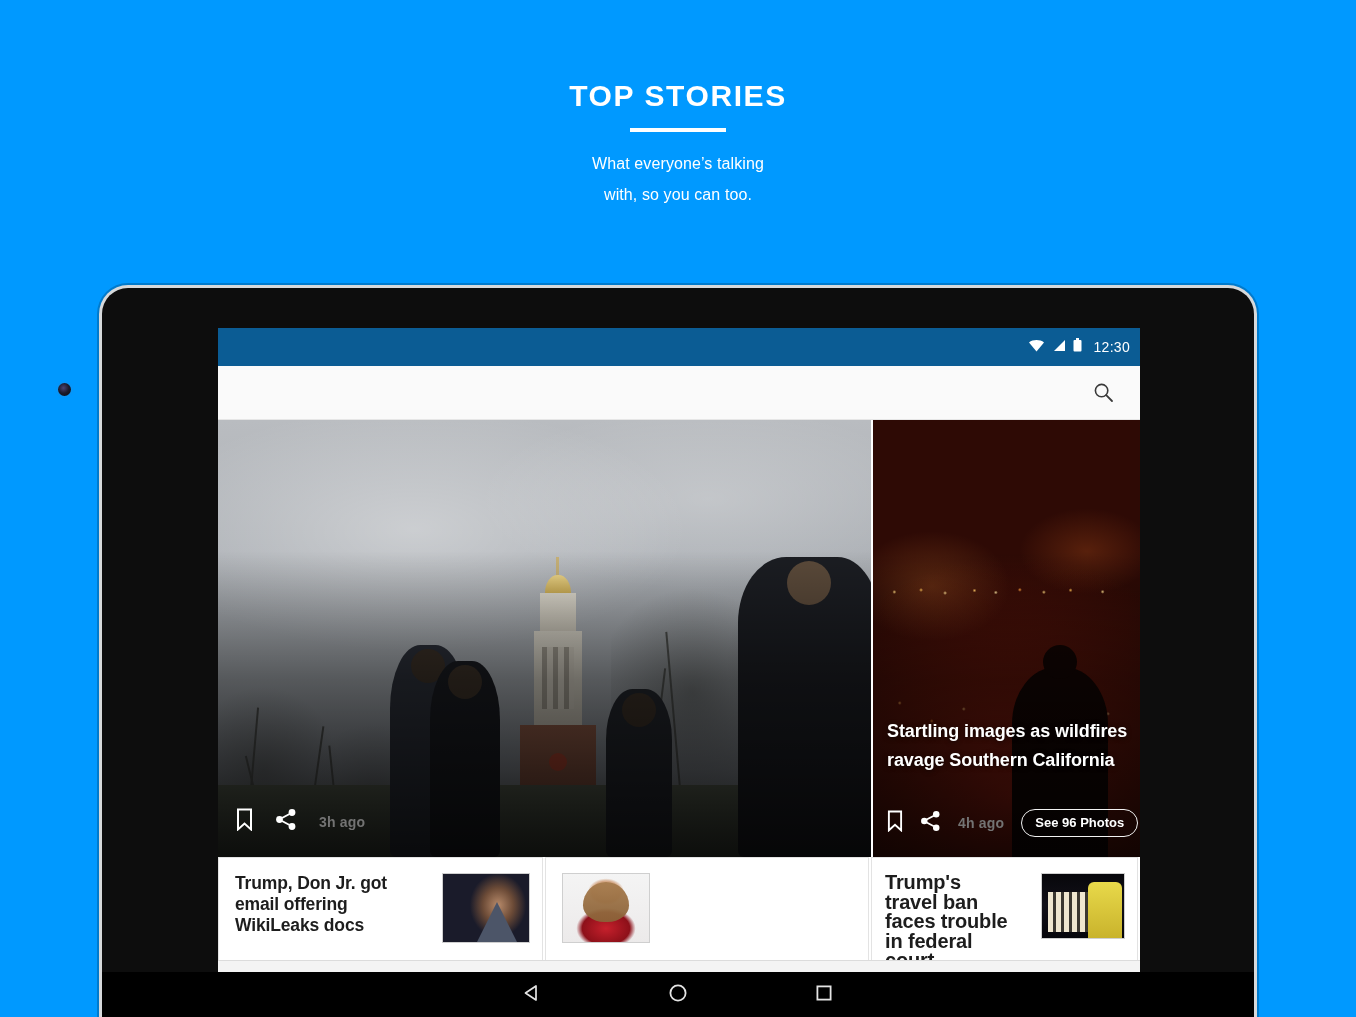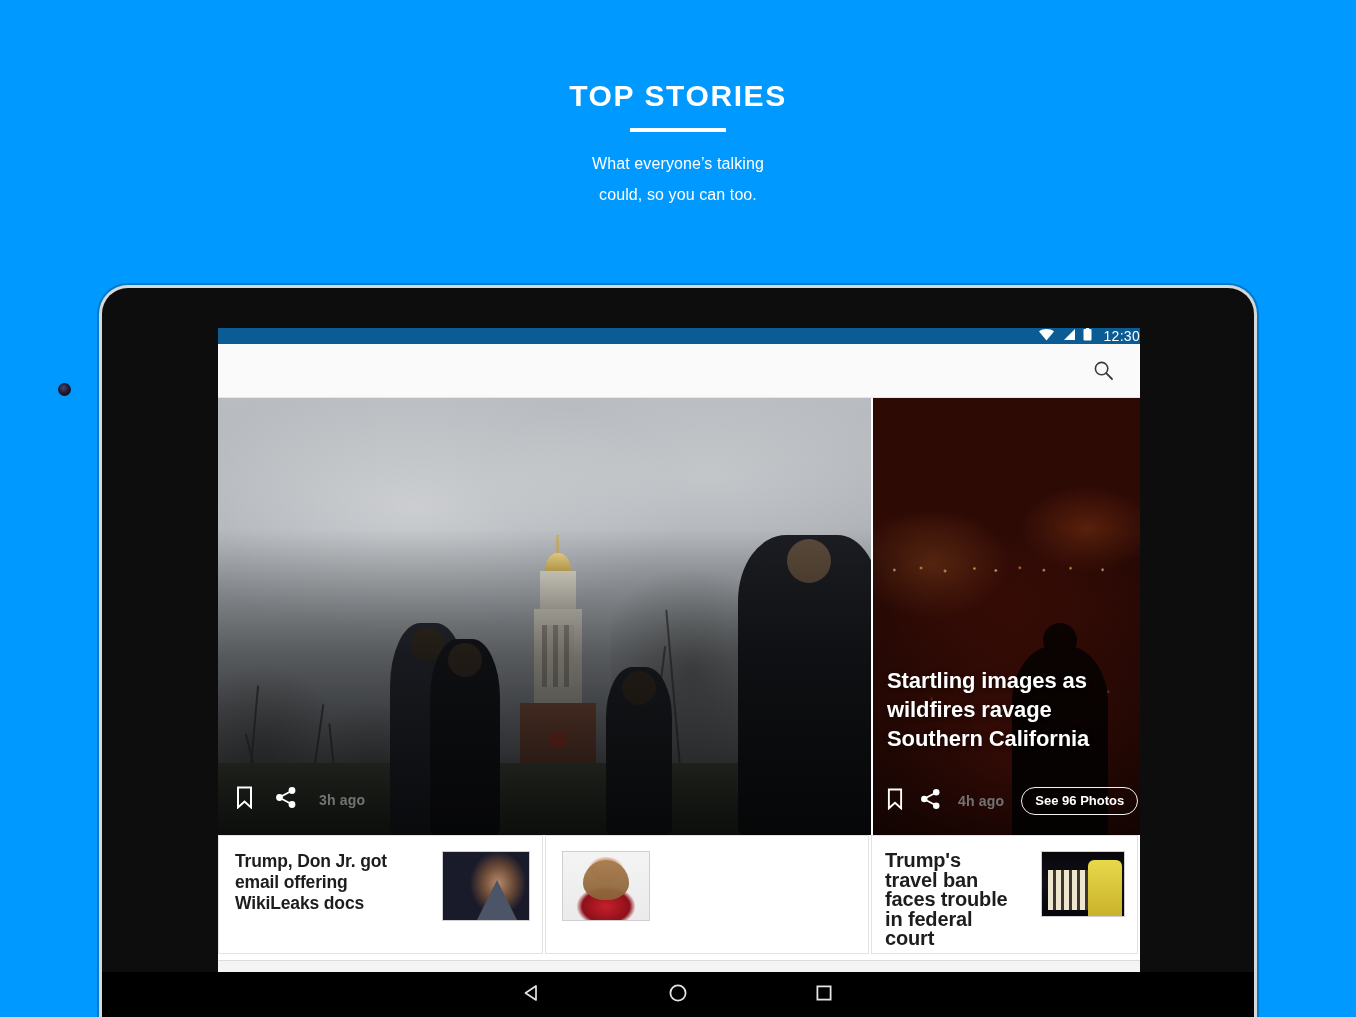--- a/index.html
+++ b/index.html
@@ -80,25 +80,26 @@
     top: 40px;
     width: 922px;
     height: 700px;
     background: #ffffff;
     overflow: hidden;
   }
 
   
   .statusbar {
     position: relative;
-    height: 16px;
+    height: 38px;
     background: #0b5c94;
     display: flex;
     align-items: center;
     justify-content: flex-end;
+    padding-right: 10px;
     box-sizing: border-box;
     color: #ffffff;
   }
   .sb-icons { display: flex; align-items: center; gap: 7px; }
   .sb-time {
     font-size: 14px;
     font-weight: normal;
     margin-left: 11px;
     letter-spacing: 0.3px;
   }
@@ -292,21 +293,21 @@
     font-size: 33px;
     font-weight: bold;
     line-height: 40px;
     letter-spacing: -0.2px;
     text-shadow: 0 1px 5px rgba(0,0,0,0.65);
   }
   .hero-title-side {
     position: absolute;
     left: 14px; right: 12px; bottom: 82px;
     color: #fff;
-    font-size: 22px;
+    font-size: 18px;
     font-weight: bold;
     line-height: 29px;
     letter-spacing: -0.1px;
     text-shadow: 0 1px 5px rgba(0,0,0,0.65);
   }
   .hero-actions {
     position: absolute;
     left: 18px; bottom: 22px;
     display: flex;
     align-items: center;
@@ -446,21 +447,21 @@
   .navstrip .nb { width: 146px; display: flex; align-items: center; justify-content: center; }
 </style>
 </head>
 <body>
 
 <div class="promo">
   <div class="promo-title">TOP STORIES</div>
   <div class="promo-rule"></div>
   <div class="promo-sub">
     <div>What everyone’s talking</div>
-    <div>could, so you can too.</div>
+    <div>with, so you can too.</div>
   </div>
 </div>
 
 <div class="device">
 
   <div class="screen">
 
     <div class="statusbar">
       <div class="sb-icons">
         <span>

